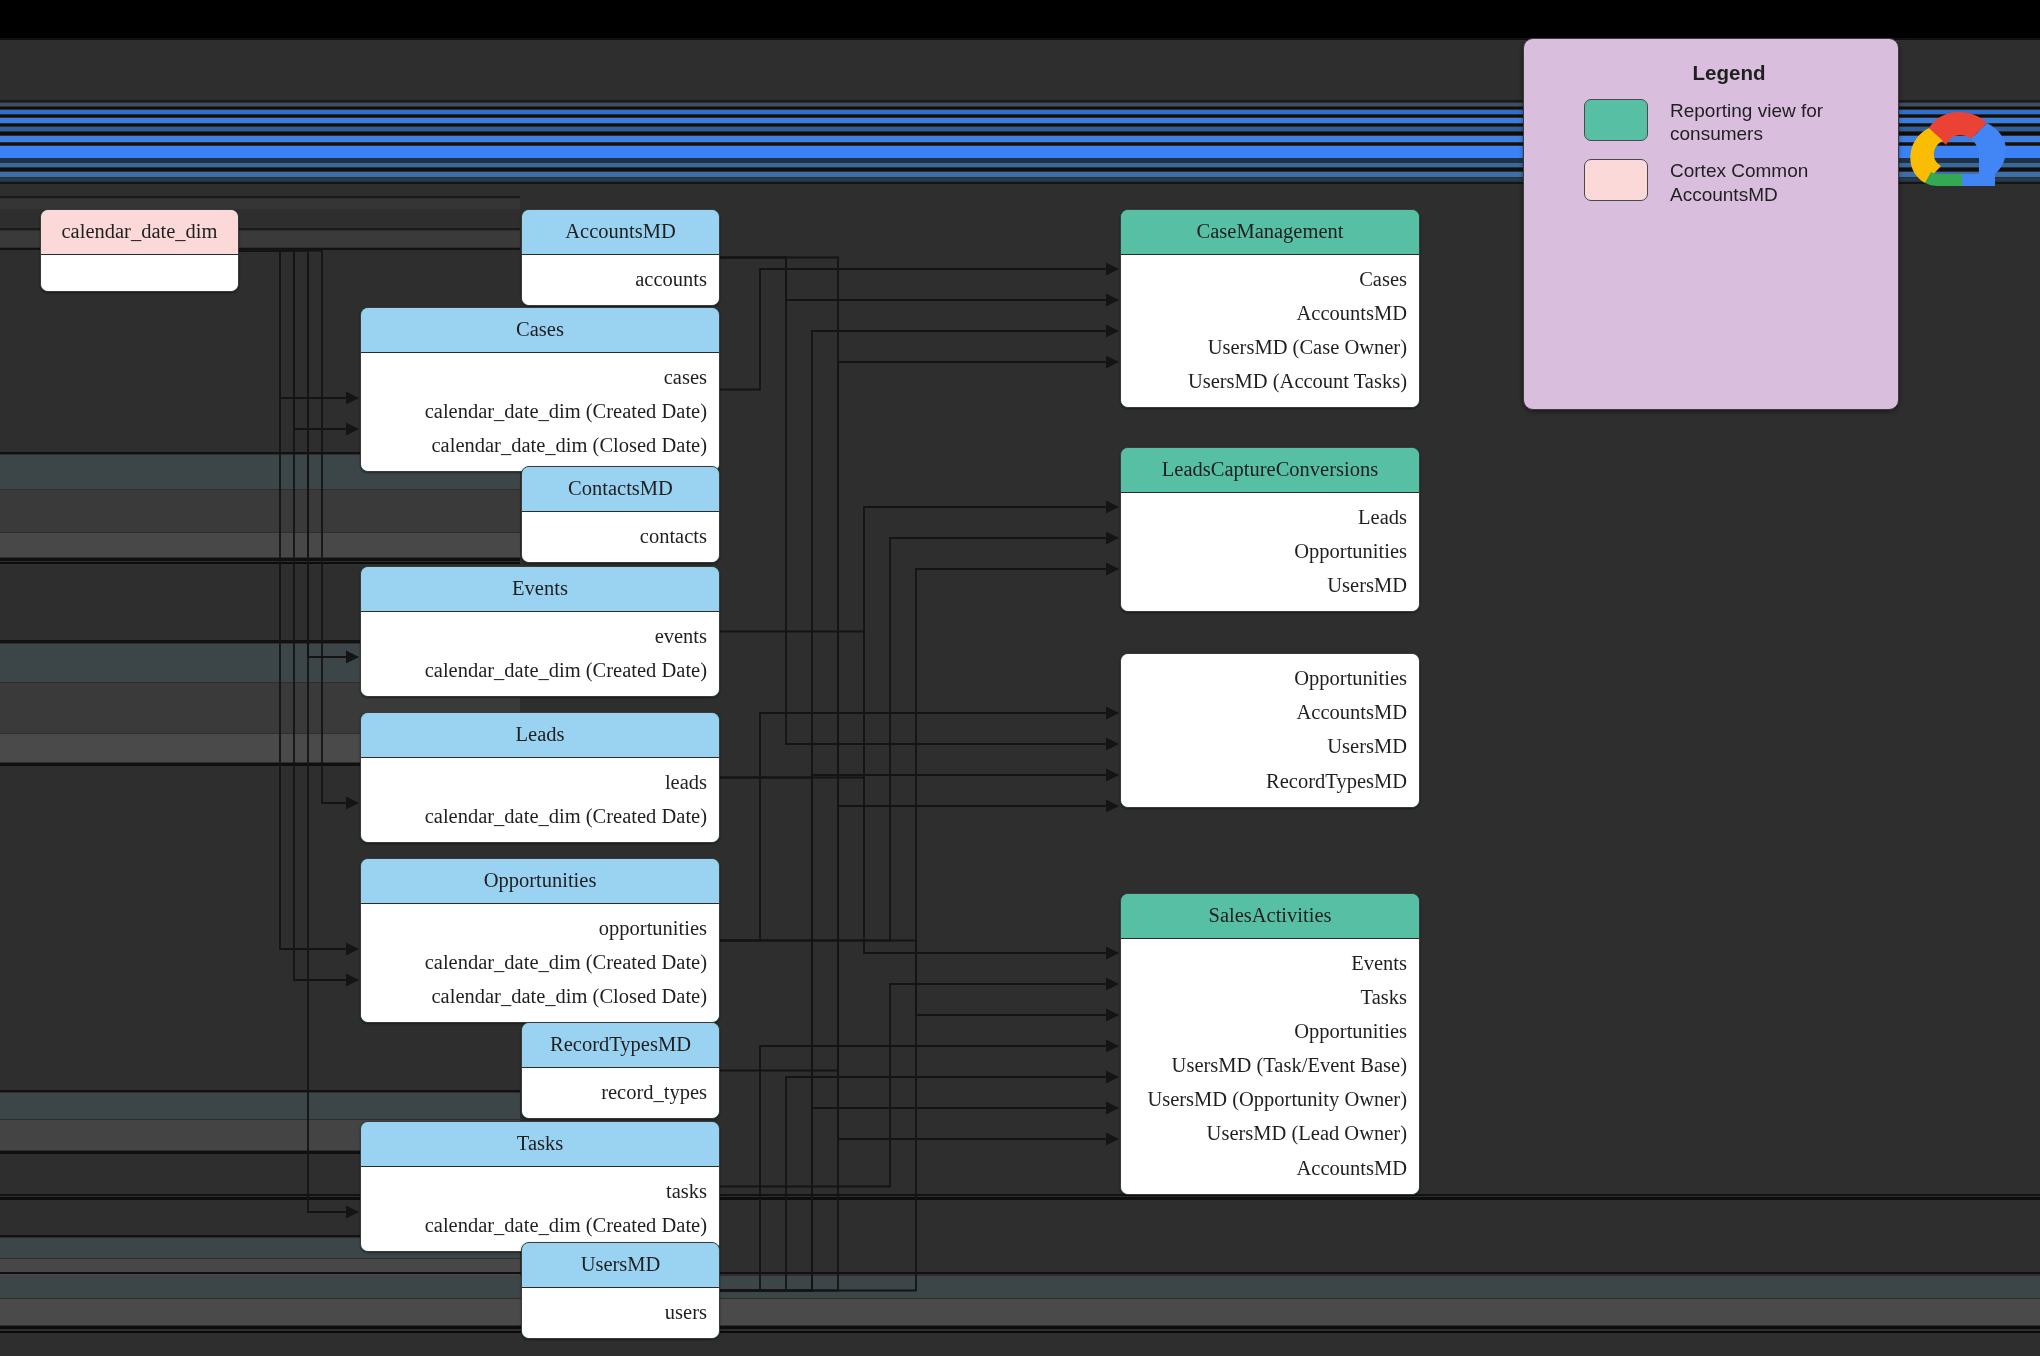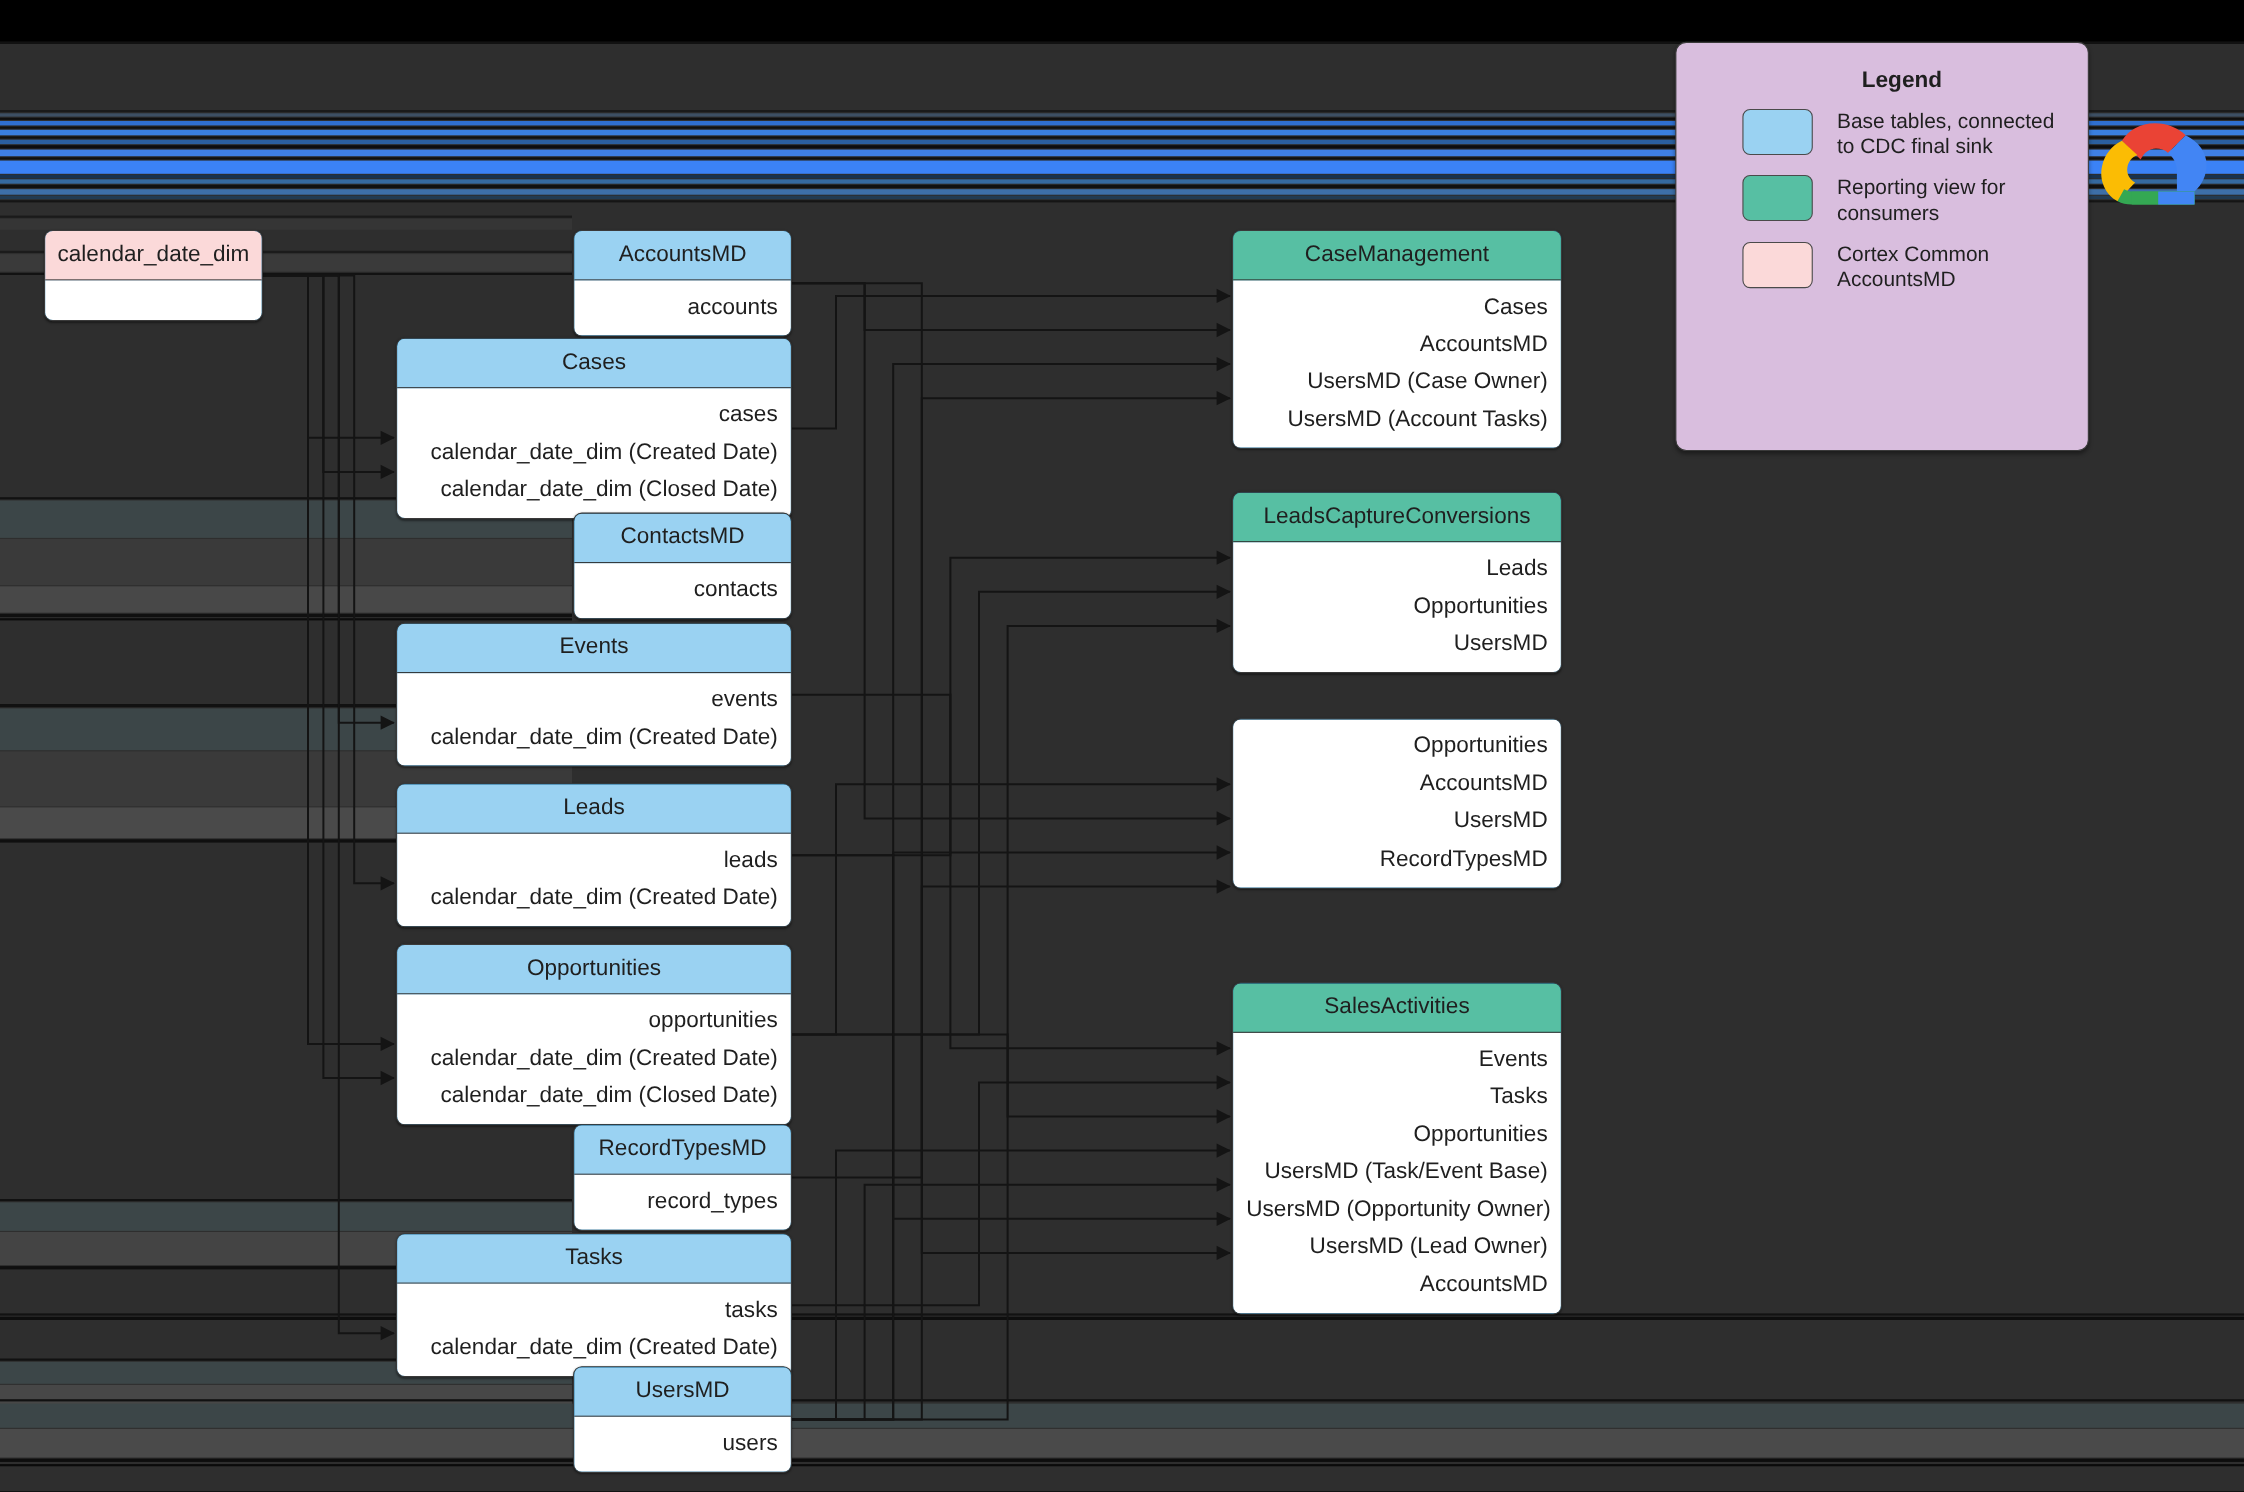--- a/index.html
+++ b/index.html
@@ -10,21 +10,21 @@
   #canvas{position:absolute;left:0;top:0;width:2040px;height:1356px;background:#2e2e2e;}
   #topbar{position:absolute;left:0;top:0;width:2040px;height:38px;background:#000;}
   #topedge{position:absolute;left:0;top:38px;width:2040px;height:2px;background:#111;}
 
   .streak{position:absolute;left:0;width:2040px;}
   .gband{position:absolute;left:0;width:520px;}
   .gband.wide{width:2040px;}
 
   
   .node{position:absolute;border:1.6px solid #3a3a3a;border-radius:8px;overflow:hidden;
-        box-shadow:0 1px 2px rgba(0,0,0,.45);background:#0369a1;}
+        box-shadow:0 1px 2px rgba(0,0,0,.45);background:#14b8a6;font-family:Liberation Serif, serif;}
   .node .hdr{text-align:center;font-size:20.5px;color:#1f1f1f;line-height:1;
              padding:11px 8px 12px;border-bottom:1.4px solid #2b2b2b;}
   .node .body{background:#fff;padding:7px 8px 9px;}
   .node .body .row{text-align:right;font-size:20.5px;color:#1f1f1f;padding:5px 4px;line-height:1.18;white-space:nowrap;}
   .node .body.empty{height:24px;padding:6px 8px;}
 
   .t-base  .hdr{background:#9ad2f2;}
   .t-view  .hdr{background:#57bfa3;}
   .t-dim   .hdr{background:#fbd9d9;}
 
@@ -259,24 +259,20 @@
         <div class="row">UsersMD (Lead Owner)</div>
         <div class="row">AccountsMD</div>
       </div>
     </div>
   </div>
 
 <div id="legend">
   <div class="ltitle">Legend</div>
   <div id="legend-rows">
       <div class="lrow">
-        <div class="sw" style="background: rgb(154, 210, 242);"></div>
-        <div class="ltxt">Base tables, connected to CDC final sink</div>
-      </div>
-      <div class="lrow">
         <div class="sw" style="background: rgb(87, 191, 163);"></div>
         <div class="ltxt">Reporting view for consumers</div>
       </div>
       <div class="lrow">
         <div class="sw" style="background: rgb(251, 217, 217);"></div>
         <div class="ltxt">Cortex Common AccountsMD</div>
       </div>
     </div>
 </div>
 

